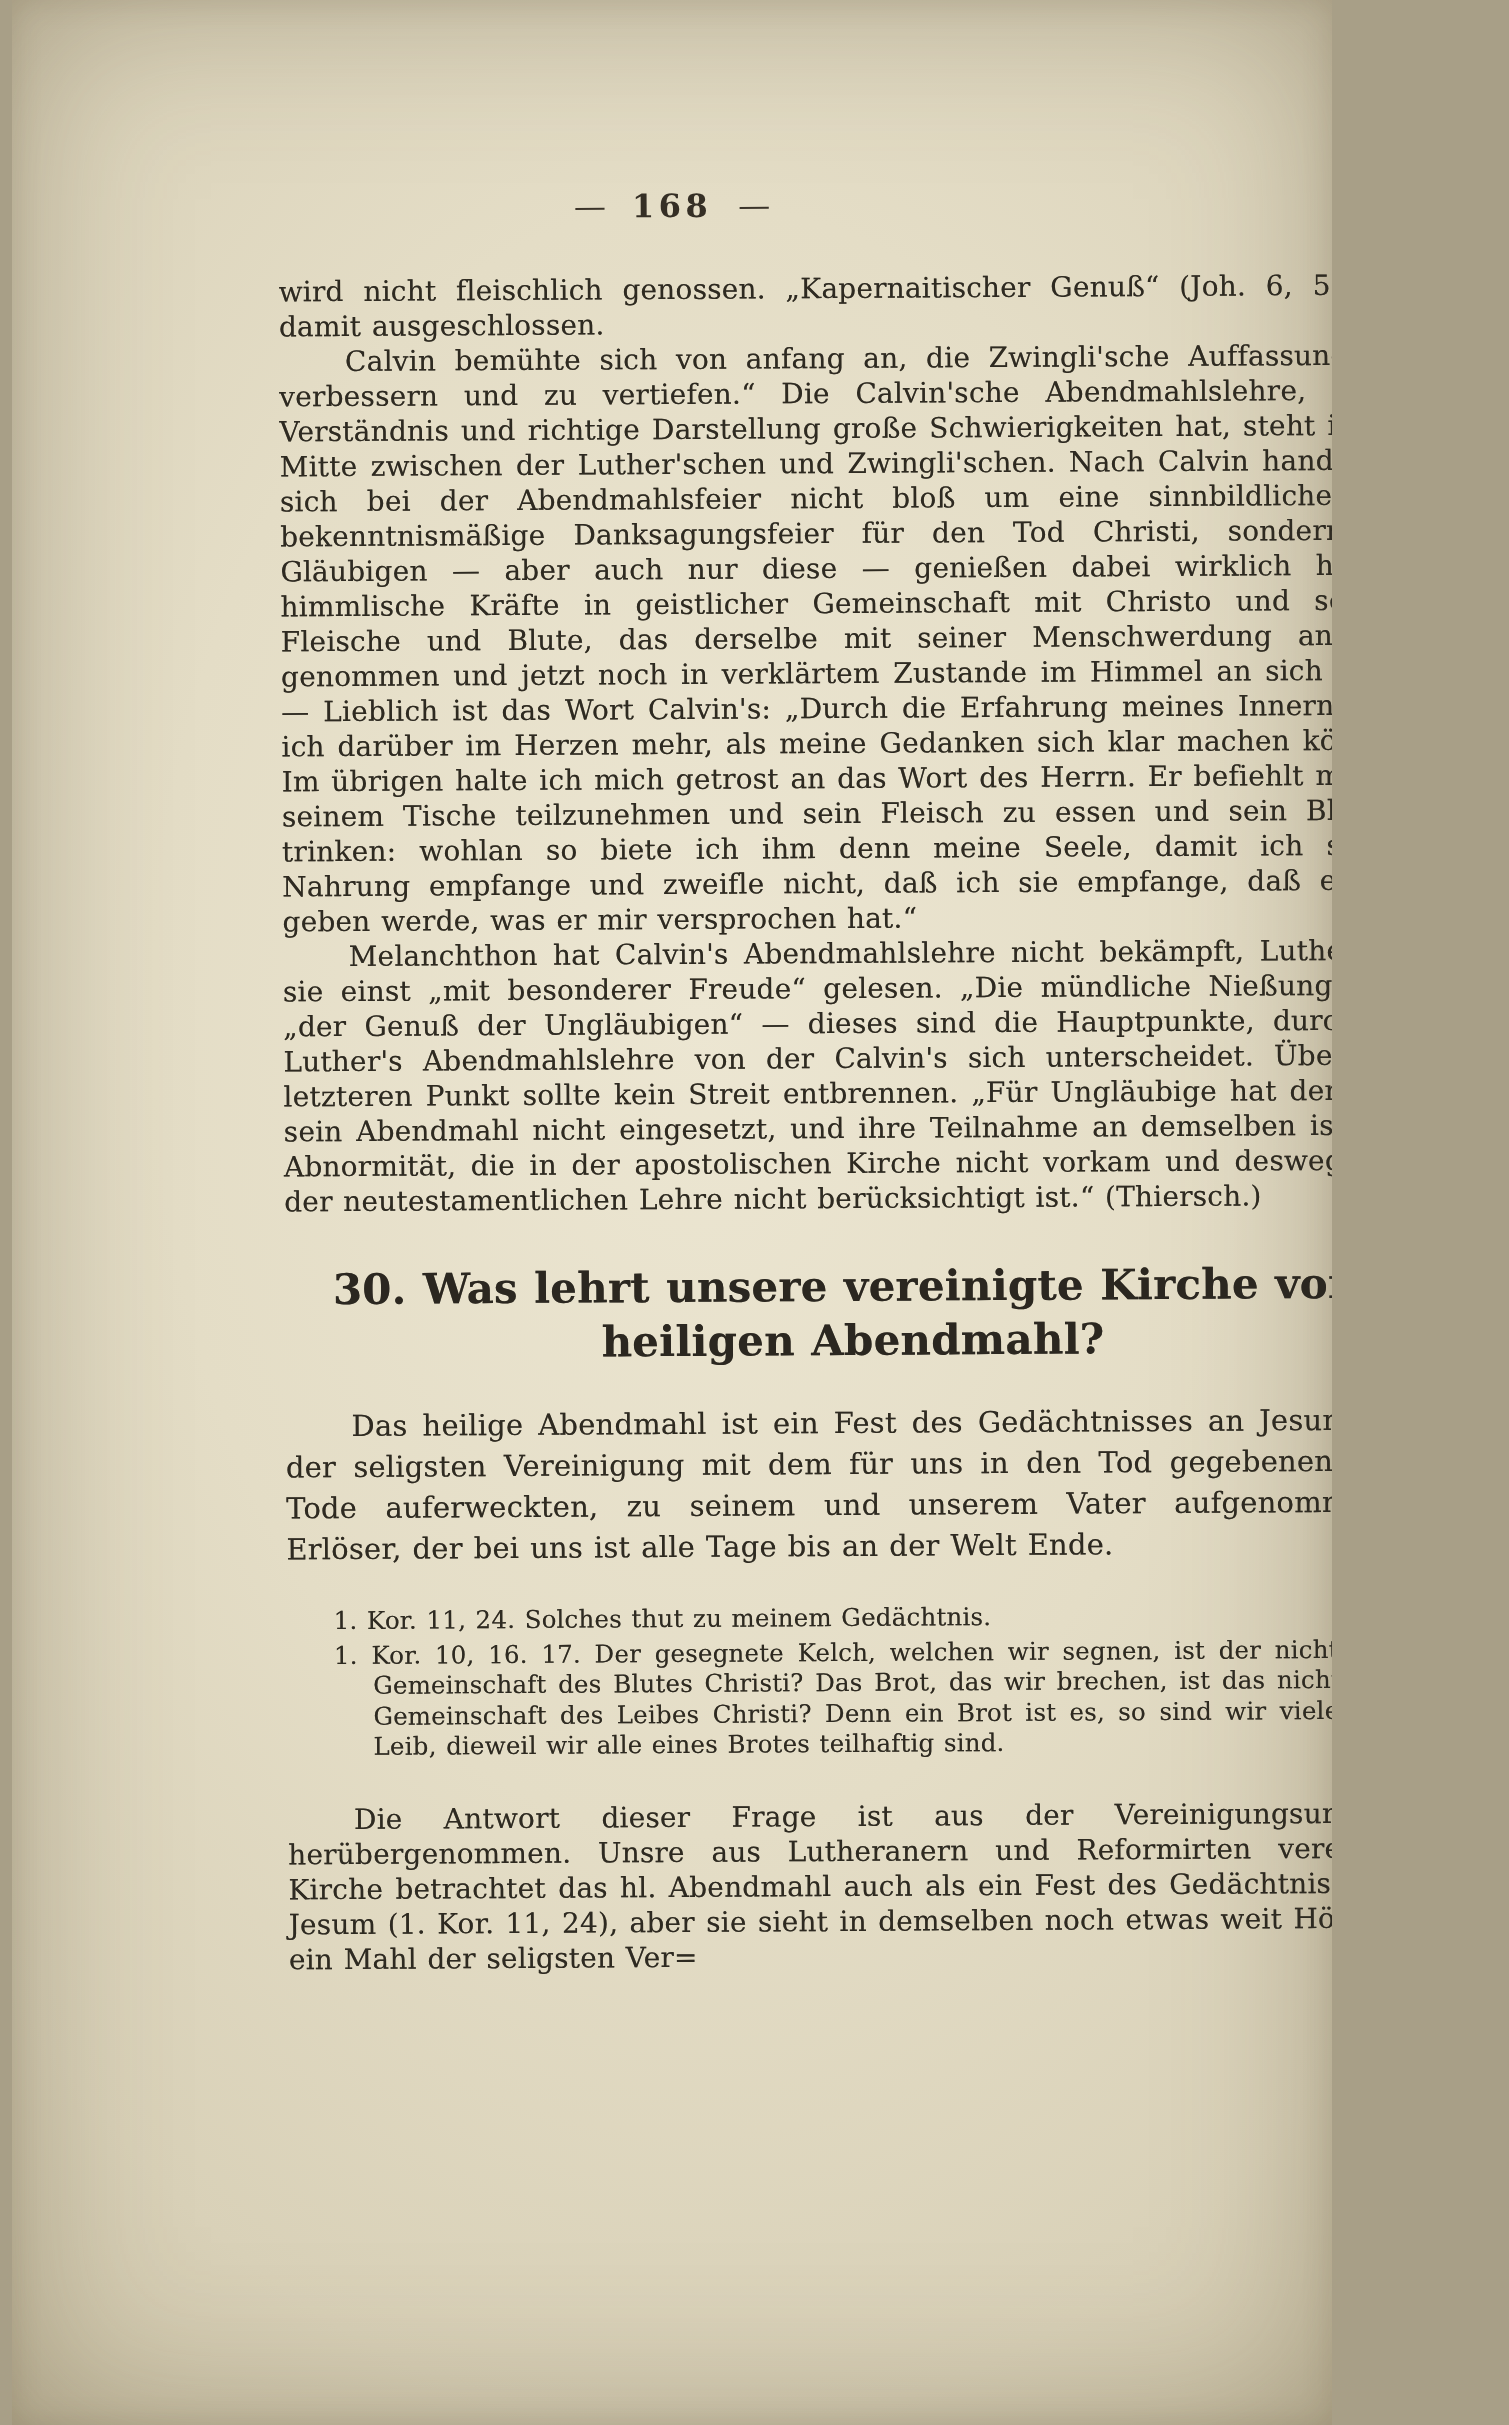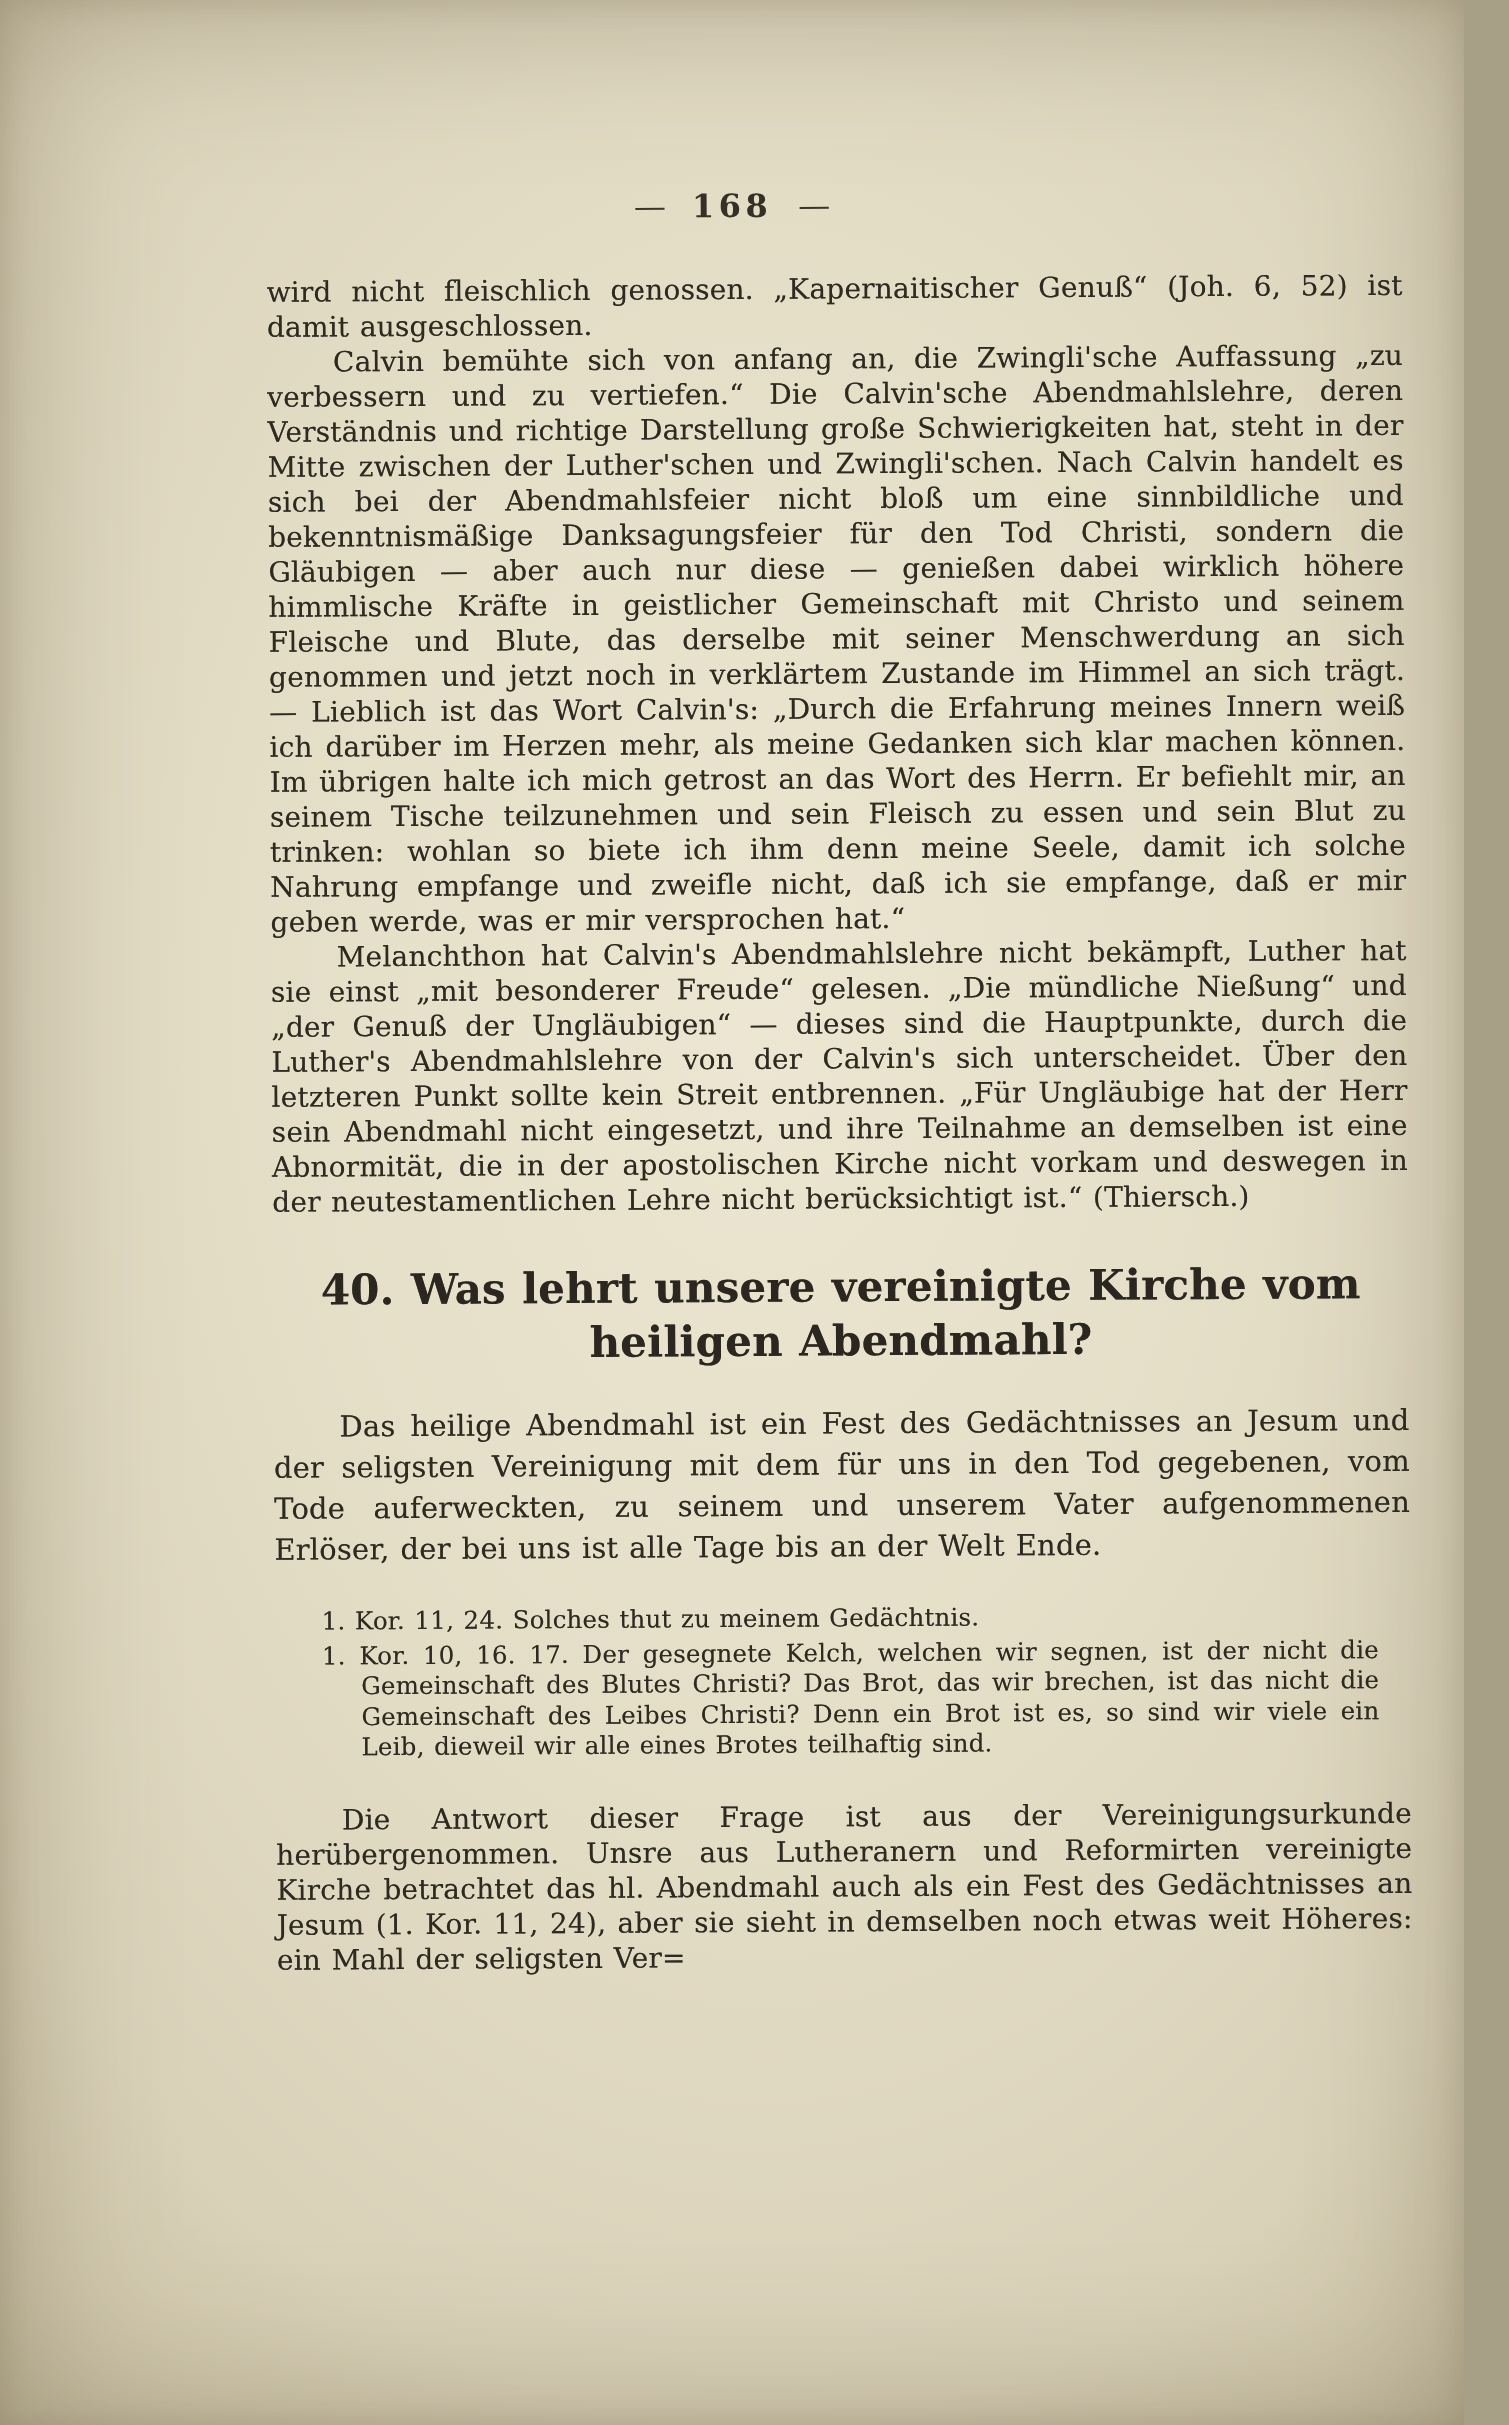--- a/index.html
+++ b/index.html
@@ -5,27 +5,28 @@
   * { margin: 0; padding: 0; box-sizing: border-box; }
   html, body { width: 1510px; }
   body {
     width: 1510px;
     height: 2426px;
     background: #a89f87;
     font-family: "DejaVu Serif", serif;
   }
   .page {
     position: relative;
-    width: 1464px;
+    width: 1320px;
     height: 2426px;
     overflow: hidden;
     background:
       radial-gradient(ellipse 1208px 1812px at 52% 42%, #ece6d2 0%, #e4ddc6 45%, #d9d1b8 78%, #c9c0a4 100%);
     box-shadow: inset 0 0 166px rgba(92, 80, 52, 0.38), inset 0 0 30px rgba(92, 80, 52, 0.18);
     color: #2e2a21;
+    margin-left: 12px;
   }
   .scan {
     transform: rotate(-0.35deg);
     transform-origin: 50% 0;
   }
   .page-header {
     margin: 187px auto 0 auto;
     width: 1132px;
     text-align: center;
     font-size: 32px;
@@ -83,21 +84,21 @@
     </div>
 
     <div class="text-block">
 
       <p class="continuation">wird nicht fleischlich genossen. „Kapernaitischer Genuß“ (Joh. 6, 52) ist damit ausgeschlossen.</p>
 
       <p class="indent">Calvin bemühte sich von anfang an, die Zwingli'sche Auffassung „zu verbessern und zu vertiefen.“ Die Calvin'sche Abendmahlslehre, deren Verständnis und richtige Darstellung große Schwierigkeiten hat, steht in der Mitte zwischen der Luther'schen und Zwingli'schen. Nach Calvin handelt es sich bei der Abendmahlsfeier nicht bloß um eine sinnbildliche und bekenntnismäßige Danksagungsfeier für den Tod Christi, sondern die Gläubigen — aber auch nur diese — genießen dabei wirklich höhere himmlische Kräfte in geistlicher Gemeinschaft mit Christo und seinem Fleische und Blute, das derselbe mit seiner Menschwerdung an sich genommen und jetzt noch in verklärtem Zustande im Himmel an sich trägt. — Lieblich ist das Wort Calvin's: „Durch die Erfahrung meines Innern weiß ich darüber im Herzen mehr, als meine Gedanken sich klar machen können. Im übrigen halte ich mich getrost an das Wort des Herrn. Er befiehlt mir, an seinem Tische teilzunehmen und sein Fleisch zu essen und sein Blut zu trinken: wohlan so biete ich ihm denn meine Seele, damit ich solche Nahrung empfange und zweifle nicht, daß ich sie empfange, daß er mir geben werde, was er mir versprochen hat.“</p>
 
       <p class="indent">Melanchthon hat Calvin's Abendmahlslehre nicht bekämpft, Luther hat sie einst „mit besonderer Freude“ gelesen. „Die mündliche Nießung“ und „der Genuß der Ungläubigen“ — dieses sind die Hauptpunkte, durch die Luther's Abendmahlslehre von der Calvin's sich unterscheidet. Über den letzteren Punkt sollte kein Streit entbrennen. „Für Ungläubige hat der Herr sein Abendmahl nicht eingesetzt, und ihre Teilnahme an demselben ist eine Abnormität, die in der apostolischen Kirche nicht vorkam und deswegen in der neutestamentlichen Lehre nicht berücksichtigt ist.“ (Thiersch.)</p>
 
-      <h2 class="question-heading"><span>40.</span> <span>Was lehrt unsere vereinigte Kirche vom heiligen Abendmahl?</span></h2>
+      <h2 class="question-heading"><span>30.</span> <span>Was lehrt unsere vereinigte Kirche vom heiligen Abendmahl?</span></h2>
 
       <p class="indent answer">Das heilige Abendmahl ist ein Fest des Gedächtnisses an Jesum und der seligsten Vereinigung mit dem für uns in den Tod gegebenen, vom Tode auferweckten, zu seinem und unserem Vater aufgenommenen Erlöser, der bei uns ist alle Tage bis an der Welt Ende.</p>
 
       <div class="citations">
         <p class="citation">1. Kor. 11, 24.  Solches thut zu meinem Gedächtnis.</p>
         <p class="citation">1. Kor. 10, 16. 17.  Der gesegnete Kelch, welchen wir segnen, ist der nicht die Gemeinschaft des Blutes Christi? Das Brot, das wir brechen, ist das nicht die Gemeinschaft des Leibes Christi? Denn ein Brot ist es, so sind wir viele ein Leib, dieweil wir alle eines Brotes teilhaftig sind.</p>
       </div>
 
       <p class="indent closing">Die Antwort dieser Frage ist aus der Vereinigungsurkunde herübergenommen. Unsre aus Lutheranern und Reformirten vereinigte Kirche betrachtet das hl. Abendmahl auch als ein Fest des Gedächtnisses an Jesum (1. Kor. 11, 24), aber sie sieht in demselben noch etwas weit Höheres: ein Mahl der seligsten Ver=</p>
 

